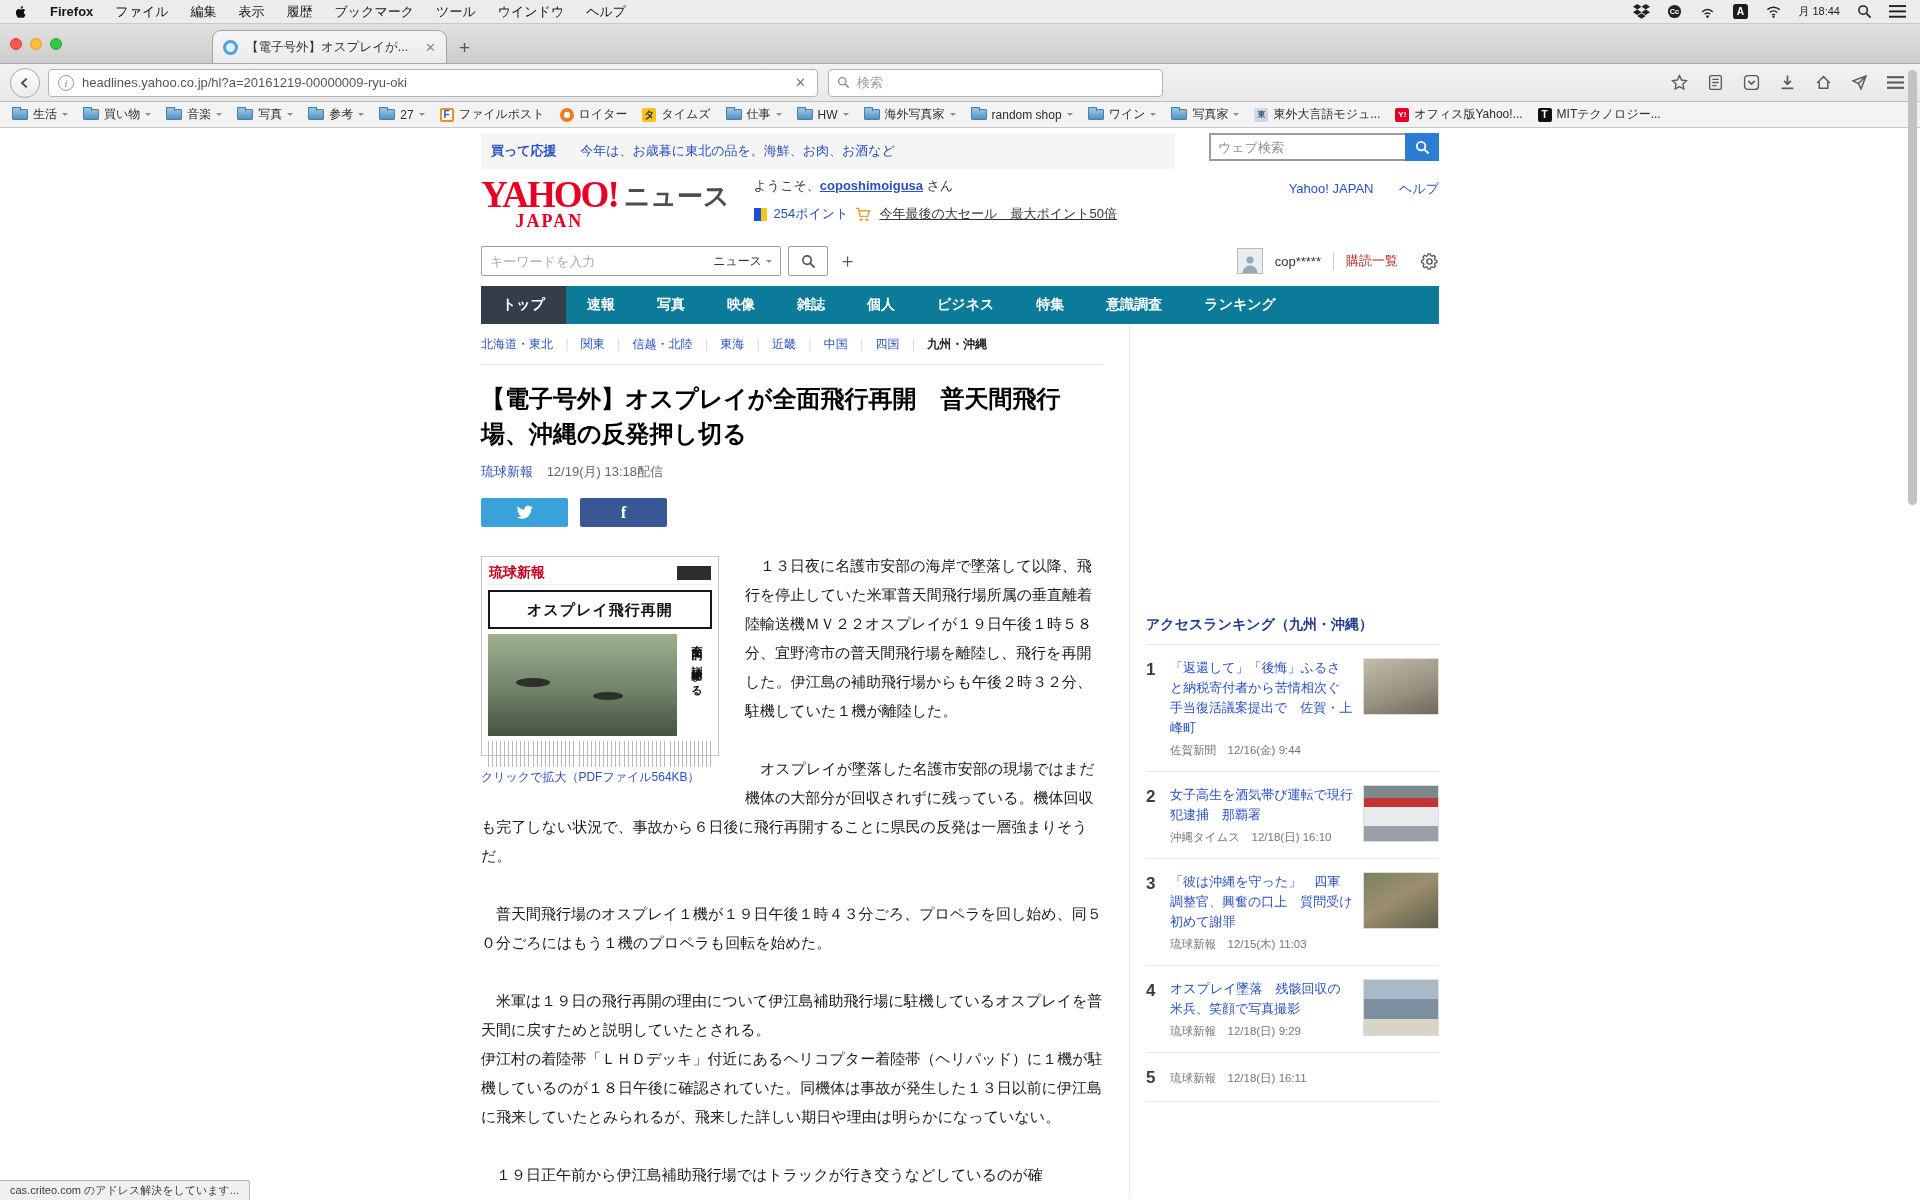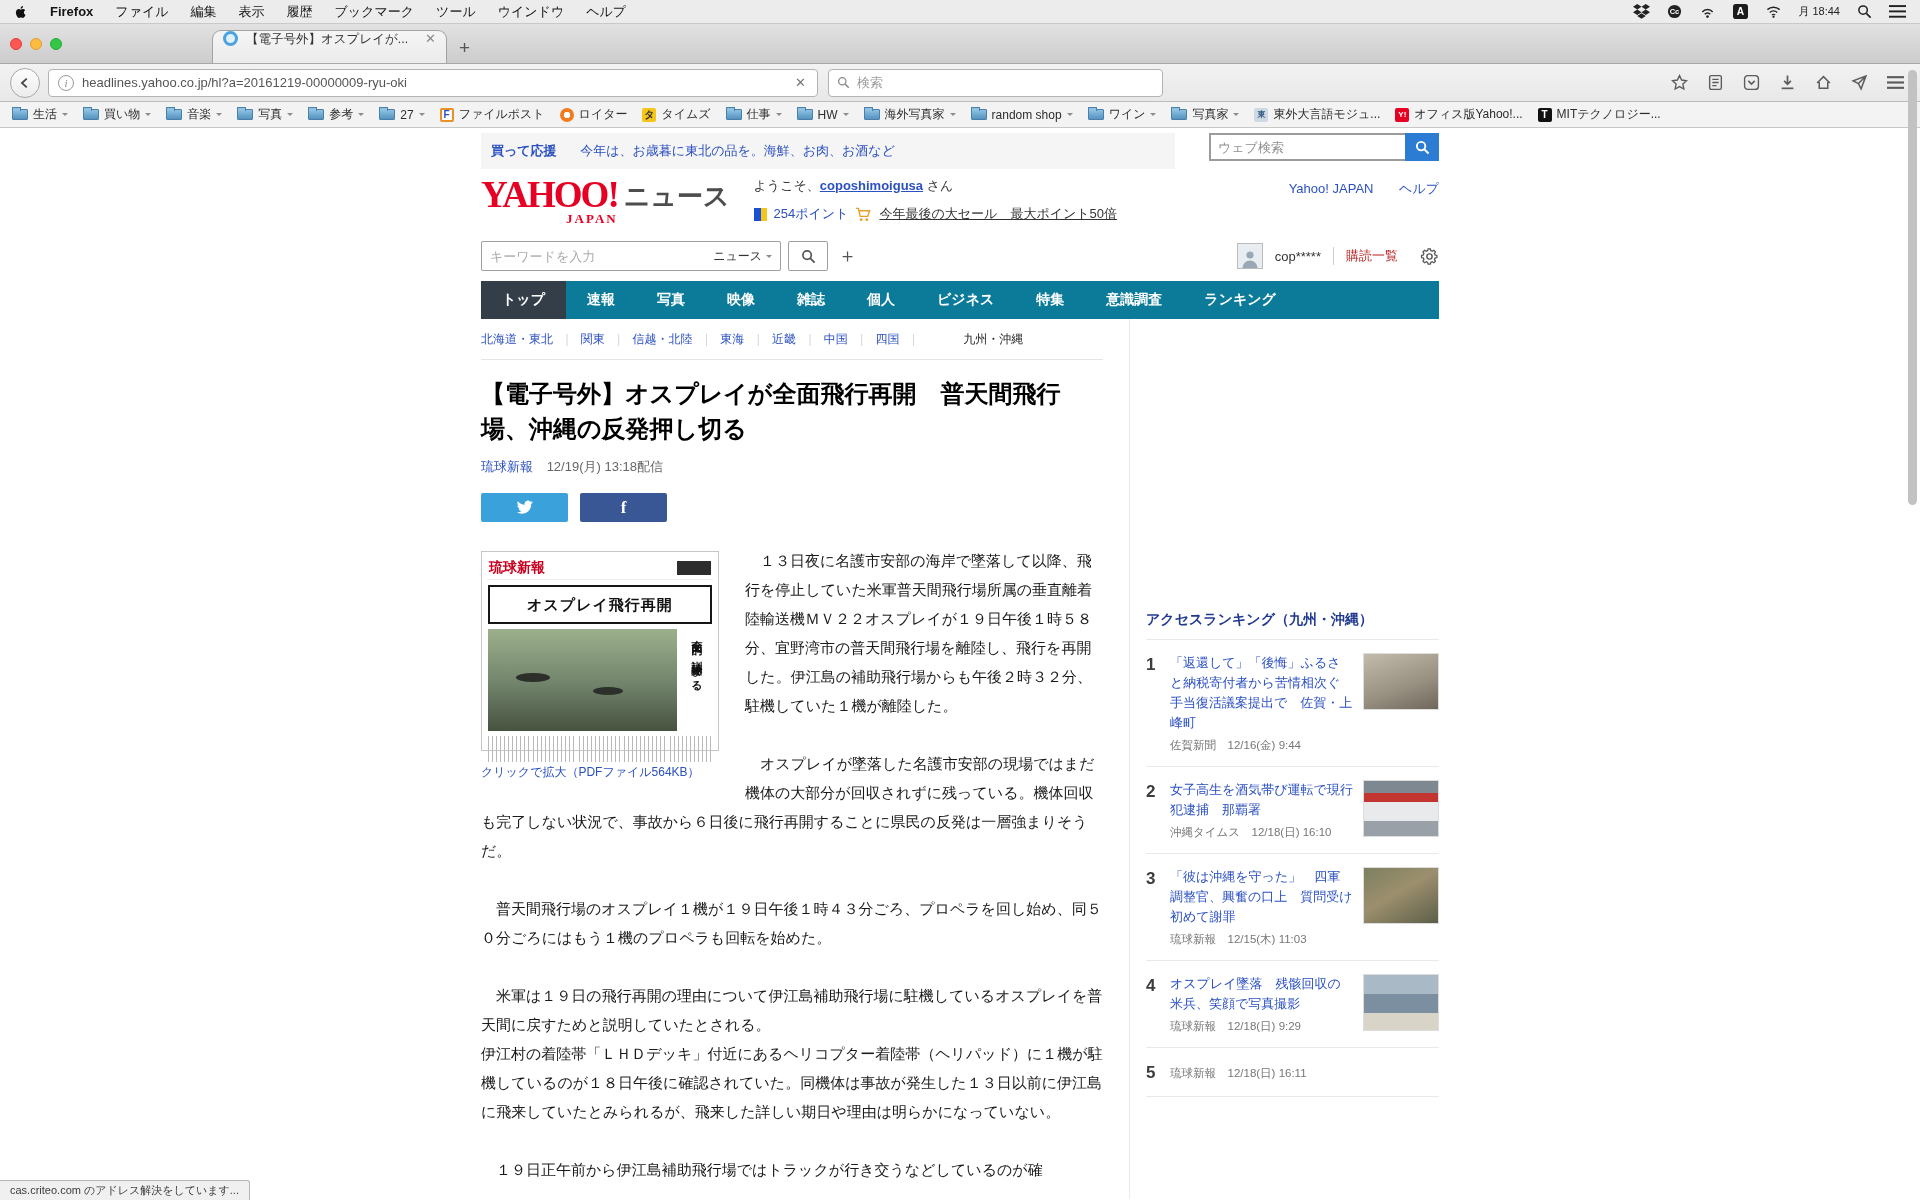--- a/index.html
+++ b/index.html
@@ -20,21 +20,21 @@
   
   .tabbar { height:40px; background:linear-gradient(#e2e2e2,#cccccc); border-bottom:1px solid #a8a8a8;
     display:flex; align-items:flex-end; padding:0 10px; }
   .traffic { display:flex; gap:8px; align-self:center; margin-right:150px; }
   .light { width:12px; height:12px; border-radius:50%; }
   .light.r { background:#fc5753; border:1px solid #df3d38; }
   .light.y { background:#fdbc40; border:1px solid #de9f34; }
   .light.g { background:#33c748; border:1px solid #27aa35; }
   .tab { width:235px; height:33px; background:linear-gradient(#f5f5f5,#ebebeb);
     border:1px solid #a3a3a3; border-bottom:none; border-radius:9px 9px 0 0;
-    display:flex; padding:0 10px; gap:8px; font-size:12.5px; color:#333; }
+    display:flex; align-items:center; padding:0 10px; gap:8px; font-size:12.5px; color:#333; }
   .favicon { width:15px; height:15px; border-radius:50%; border:3px solid #4aa3e0; background:#dff0fb; }
   .tab-title { flex:1; overflow:hidden; white-space:nowrap; }
   .tab-close { color:#8a8a8a; font-size:13px; }
   .newtab-btn { font-size:19px; color:#555; padding:0 12px 4px; }
 
   
   .toolbar { height:38px; background:linear-gradient(#f2f2f2,#e8e8e8); border-bottom:1px solid #bcbcbc;
     display:flex; align-items:center; padding:0 10px; }
   .back-btn { width:30px; height:30px; border-radius:50%; background:linear-gradient(#fdfdfd,#ececec);
     border:1px solid #a9a9a9; display:flex; align-items:center; justify-content:center; margin-right:8px; }
@@ -85,22 +85,22 @@
   .websearch input::placeholder { color:#8d8d8d; }
   .websearch .wbtn { width:34px; height:28px; background:#2c7cd4; border:none; display:flex;
     align-items:center; justify-content:center; color:#fff; }
   .websearch .wbtn svg { width:15px; height:15px; }
 
   
   .site-header { display:flex; margin-top:8px; }
   .logo { display:flex; align-items:flex-start; }
   .logo .yh { font-size:37px; font-weight:bold; color:#e60023; letter-spacing:-2px;
     font-family:"Liberation Serif","DejaVu Serif",serif; line-height:36px; }
-  .logo .jp { font-size:13px; font-weight:bold; color:#e60023; letter-spacing:2px;
-    font-family:"Liberation Serif","DejaVu Serif",serif; text-align:right; margin-top:-2px; }
+  .logo .jp { font-size:18px; font-weight:bold; color:#e60023; letter-spacing:2px;
+    font-family:"Liberation Serif","DejaVu Serif",serif; text-align:center; margin-top:-2px; }
   .logo .svc { font-size:26px; font-weight:bold; color:#4d4d4d; margin:2px 0 0 6px; }
   .welcome { margin-left:24px; font-size:13px; color:#333; }
   .welcome .user { color:#2b50c0; font-weight:bold; }
   .points-row { display:flex; align-items:center; gap:7px; margin-top:10px; }
   .pt-ic { width:13px; height:13px; background:linear-gradient(90deg,#1a4fd6 50%,#f5c518 50%); }
   .points-row .pts { color:#2b50c0; text-decoration:none; }
   .cart-ic svg { width:17px; height:15px; color:#e8a02a; }
   .sale { color:#333; text-decoration:underline; }
   .toplinks { margin-left:auto; font-size:13px; padding-top:3px; }
   .toplinks a { color:#2b50c0; text-decoration:none; margin-left:22px; }
@@ -142,21 +142,21 @@
   
   .content-row { display:flex; }
   .main-col { width:622px; padding-top:12px; }
   .sidebar { width:310px; margin-left:auto; border-left:1px solid #ebebeb; padding:292px 0 0 16px; }
 
   
   .regions { font-size:12px; display:flex; align-items:center; flex-wrap:nowrap; white-space:nowrap;
     padding-bottom:11px; border-bottom:1px solid #e5e5e5; }
   .regions a { color:#2b50c0; text-decoration:none; }
   .regions .sep { color:#ccc; margin:0 8px; }
-  .regions .active { color:#222; font-weight:normal;margin-left:36px; }
+  .regions .active { color:#222; font-weight:bold; }
 
   
   .article-title { font-size:24px; font-weight:bold; color:#000000; line-height:35px; margin-top:16px; }
   .byline { margin-top:12px; font-size:13px; }
   .byline .src { color:#2b50c0; text-decoration:none; margin-right:10px; }
   .byline .dt { color:#666; }
   .share { display:flex; gap:12px; margin-top:17px; }
   .share-btn { width:87px; height:29px; border-radius:2px; display:flex; align-items:center; justify-content:center; color:#fff; }
   .share-btn.tw { background:#3ba1da; }
   .share-btn.fb { background:#3a5795; font-weight:bold; font-size:17px; font-family:"Liberation Serif","DejaVu Serif",serif; }

